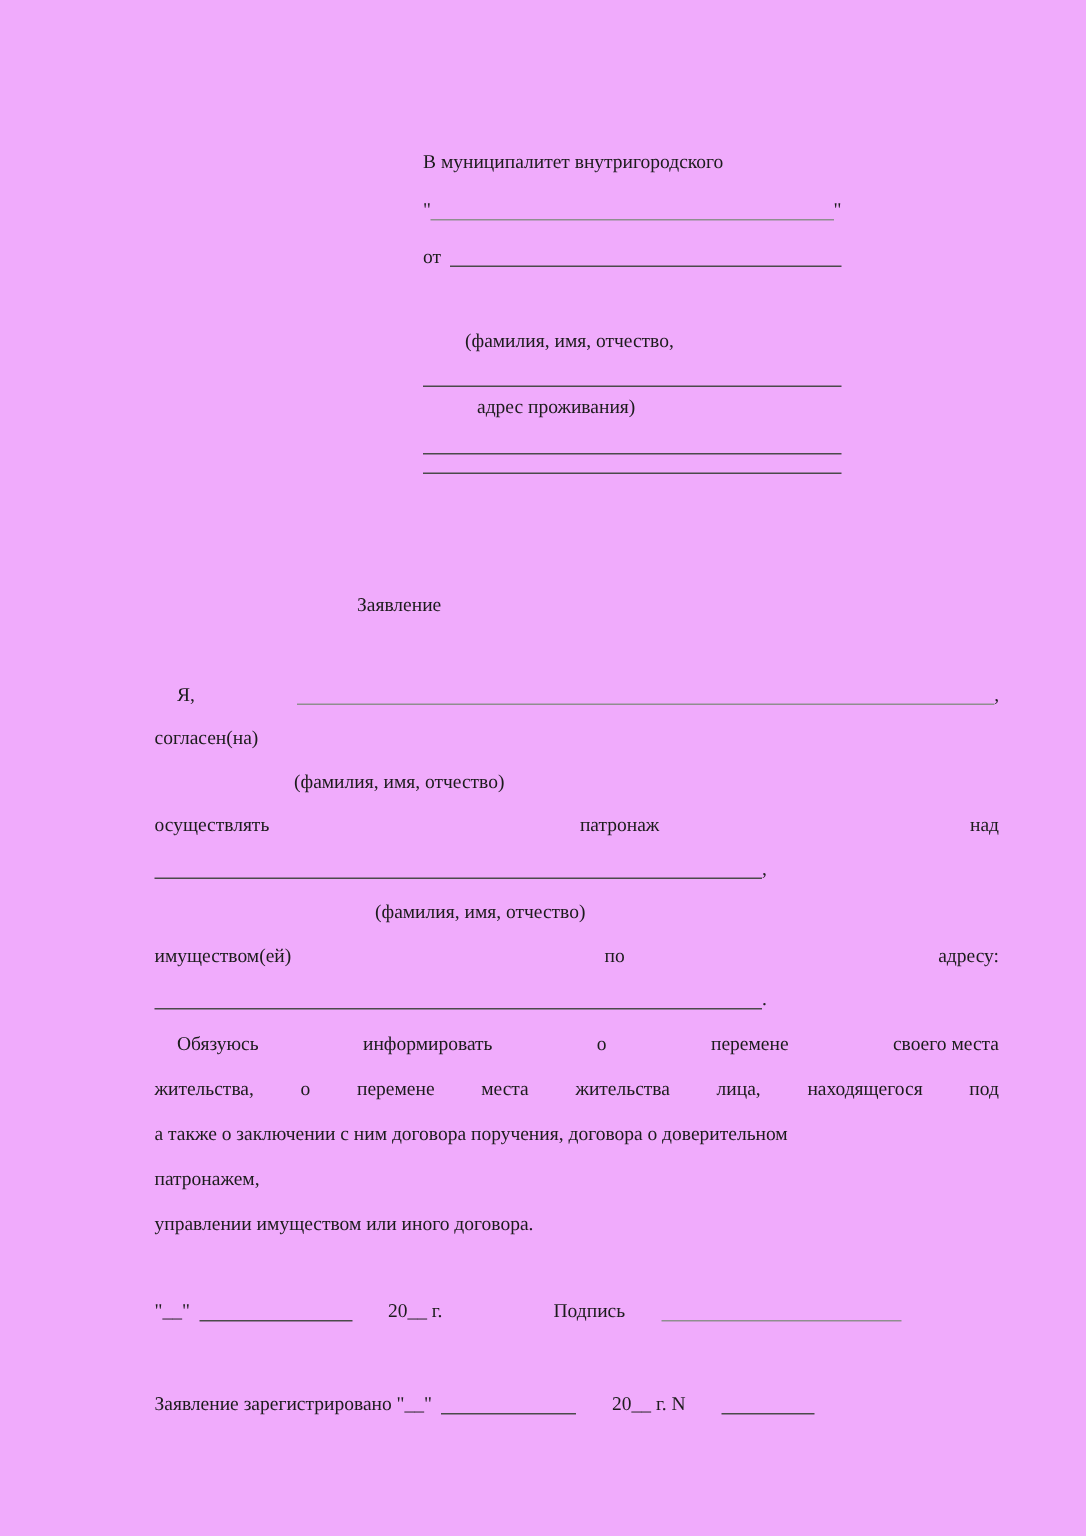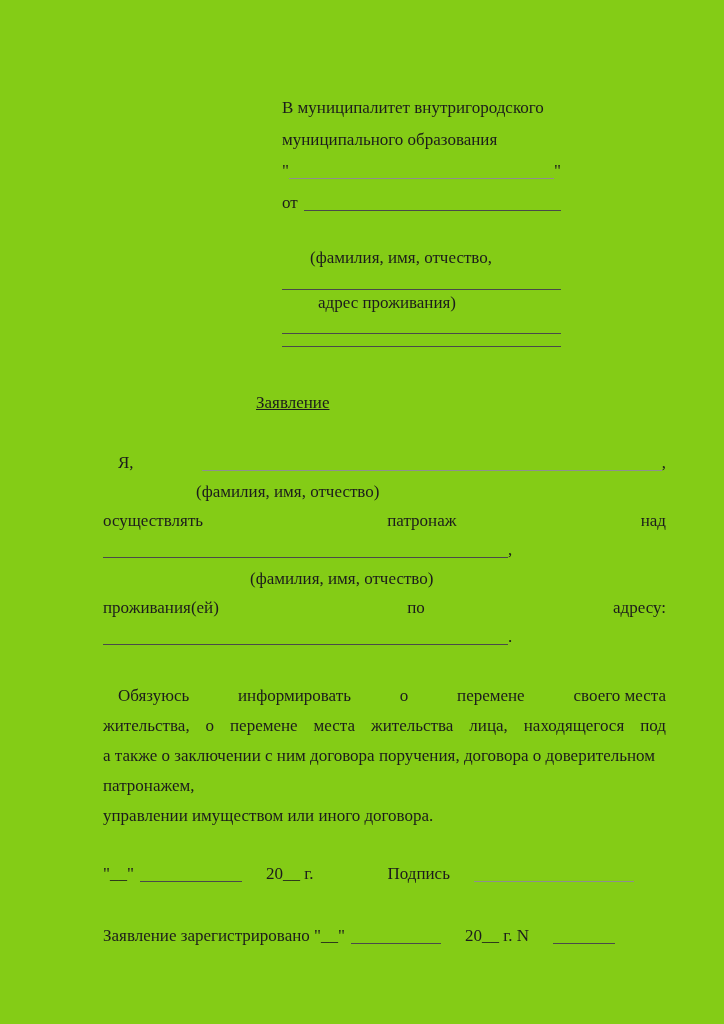--- a/index.html
+++ b/index.html
@@ -1,56 +1,55 @@
 <!DOCTYPE html>
 <html><head>
 <meta charset="utf-8">
 <style>
   html,body { margin:0; padding:0; background:#ffffff; }
   .page {
     position:relative;
     width:724px; height:1024px;
-    background:#84cc16;
+    background:#f0abfc;
     font-family:"Liberation Serif","DejaVu Serif",serif;
-    font-size:17px;
+    font-size:13px;
     color:#1c1c1c;
     overflow:hidden;
   }
   .abs { position:absolute; }
   .line { white-space:nowrap; }
   .flex { display:flex; align-items:baseline; }
   .spread { display:flex; justify-content:space-between; align-items:baseline; }
   .fill {
     display:inline-block;
     height:12px;
     border-bottom:1.6px solid #4a4a4a;
     transform:translateY(3px);
   }
   .fill.grow { flex:1 1 auto; }
   .fill.light { border-bottom-color:#8f8f8f; }
 
   .header-block { left:282px; top:92px; width:279px; line-height:31.5px; }
-  .title-block  { left:256px; top:387px; line-height:31px;text-decoration:underline; }
+  .title-block  { left:238px; top:387px; line-height:31px; }
   .main-block   { left:103px; top:448px; width:563px; line-height:29px; }
   .para-block   { left:103px; top:681px; width:563px; line-height:30px; }
   .sig-block    { left:103px; top:858px; width:563px; line-height:31px; }
   .reg-block    { left:103px; top:920px; width:563px; line-height:31px; }
 
   .ind15 { padding-left:15px; }
   .ml6 { margin-left:6px; }
   .ml8 { margin-left:24px; }
 </style>
 </head>
 <body>
 
 <div class="page">
 
   <div class="abs header-block">
     <div class="line">В муниципалитет внутригородского</div>
-    <div class="line">муниципального образования</div>
     <div class="line flex">
       <span>"</span>
       <span class="fill grow light"></span>
       <span>"</span>
     </div>
     <div class="line flex">
       <span>от</span>
       <span class="fill grow ml6"></span>
     </div>
     <div class="line" style="padding-left:28px;margin-top:24px;">(фамилия, имя, отчество,</div>
@@ -67,33 +66,34 @@
   </div>
 
   <div class="abs title-block">Заявление</div>
 
   <div class="abs main-block">
     <div class="line flex">
       <span class="ind15">Я,</span>
       <span class="fill grow light" style="margin-left:68px;"></span>
       <span>,</span>
     </div>
+    <div class="line">согласен(на)</div>
     <div class="line" style="padding-left:93px;">(фамилия, имя, отчество)</div>
     <div class="spread">
       <span>осуществлять</span>
       <span>патронаж</span>
       <span>над</span>
     </div>
     <div class="line flex">
       <span class="fill" style="width:405px;"></span>
       <span>,</span>
     </div>
     <div class="line" style="padding-left:147px;">(фамилия, имя, отчество)</div>
     <div class="spread">
-      <span>проживания(ей)</span>
+      <span>имуществом(ей)</span>
       <span>по</span>
       <span>адресу:</span>
     </div>
     <div class="line flex">
       <span class="fill" style="width:405px;"></span>
       <span>.</span>
     </div>
   </div>
 
   <div class="abs para-block">

